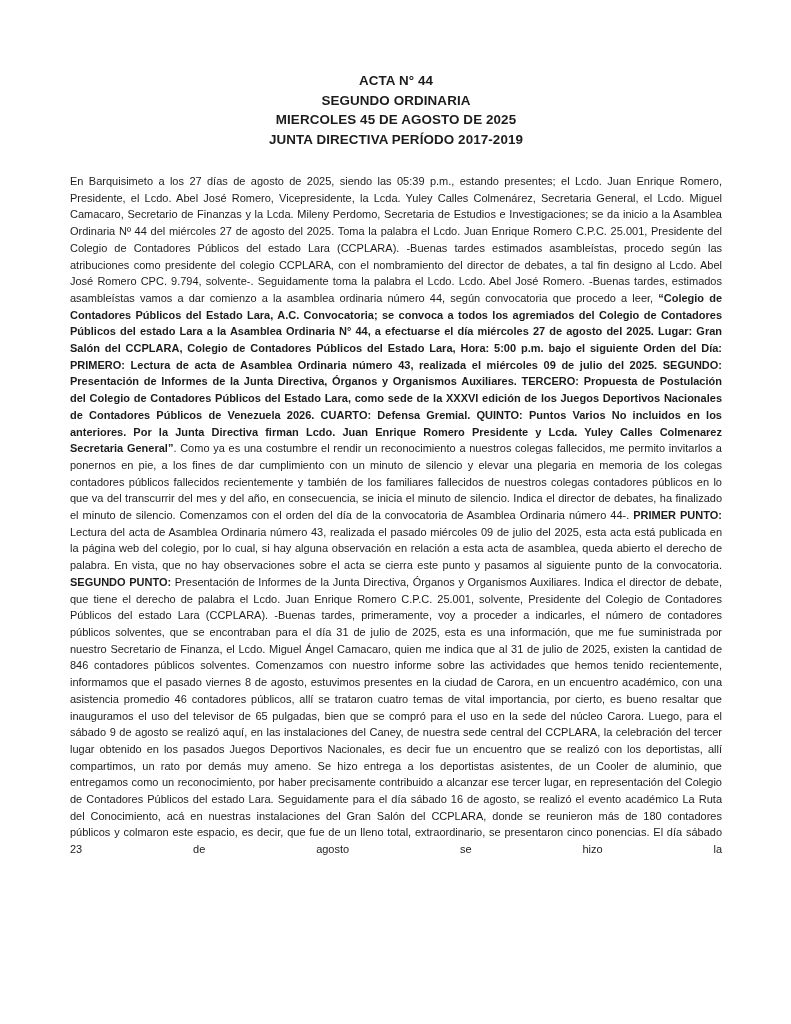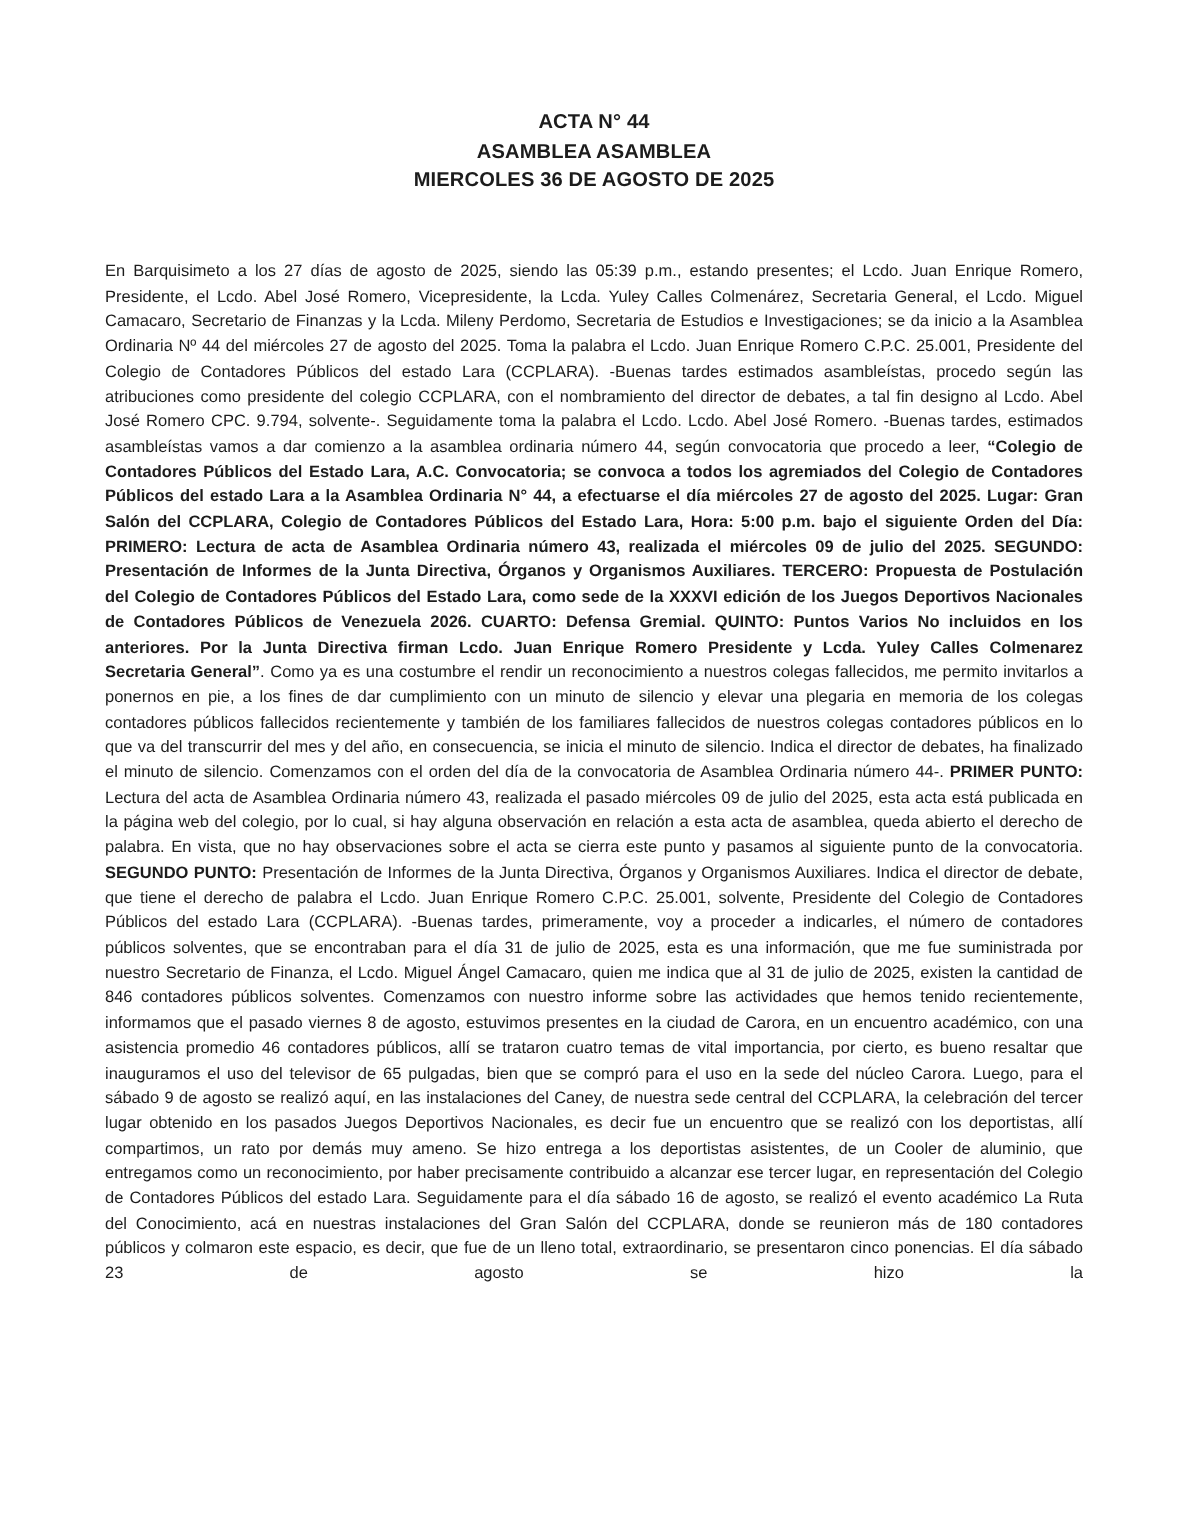--- a/index.html
+++ b/index.html
@@ -44,19 +44,20 @@
     font-weight: 700;
   }
 </style>
 </head>
 <body>
 
 <div class="page">
 
   <header class="title-block">
     <div class="title-line">ACTA N° 44</div>
-    <div class="title-line">ASAMBLEA ASAMBLEA</div>
-    <div class="title-line">MIERCOLES 36 DE AGOSTO DE 2025</div>
+    <div class="title-line">SEGUNDO ORDINARIA</div>
+    <div class="title-line">MIERCOLES 45 DE AGOSTO DE 2025</div>
+    <div class="title-line">JUNTA DIRECTIVA PERÍODO 2017-2019</div>
   </header>
 
   <p class="body-paragraph"><span>En Barquisimeto a los 27 días de agosto de 2025, siendo las 05:39 p.m., estando presentes; el Lcdo. Juan Enrique Romero, Presidente, el Lcdo. Abel José Romero, Vicepresidente, la Lcda. Yuley Calles Colmenárez, Secretaria General, el Lcdo. Miguel Camacaro, Secretario de Finanzas y la Lcda. Mileny Perdomo, Secretaria de Estudios e Investigaciones; se da inicio a la Asamblea Ordinaria Nº 44 del miércoles 27 de agosto del 2025. Toma la palabra el Lcdo. Juan Enrique Romero C.P.C. 25.001, Presidente del Colegio de Contadores Públicos del estado Lara (CCPLARA).  -Buenas tardes estimados asambleístas, procedo según las atribuciones como presidente del colegio CCPLARA, con el nombramiento del director de debates, a tal fin designo al Lcdo. Abel José Romero CPC. 9.794, solvente-. Seguidamente toma la palabra el Lcdo. Lcdo. Abel José Romero.  -Buenas tardes, estimados asambleístas vamos a dar comienzo a la asamblea ordinaria número 44, según convocatoria que procedo a leer, </span><span class="bold">“Colegio de Contadores Públicos del Estado Lara, A.C. Convocatoria; se convoca a todos los agremiados del Colegio de Contadores Públicos del estado Lara a la Asamblea Ordinaria N° 44, a efectuarse el día miércoles 27 de agosto del 2025. Lugar: Gran Salón del CCPLARA, Colegio de Contadores Públicos del Estado Lara, Hora: 5:00 p.m. bajo el siguiente Orden del Día: PRIMERO: Lectura de acta de Asamblea Ordinaria número 43, realizada el miércoles 09 de julio del 2025. SEGUNDO: Presentación de Informes de la Junta Directiva, Órganos y Organismos Auxiliares. TERCERO: Propuesta de Postulación del Colegio de Contadores Públicos del Estado Lara, como sede de la XXXVI edición de los Juegos Deportivos Nacionales de Contadores Públicos de Venezuela 2026. CUARTO: Defensa Gremial. QUINTO: Puntos Varios No incluidos en los anteriores. Por la Junta Directiva firman Lcdo. Juan Enrique Romero Presidente y Lcda. Yuley Calles Colmenarez Secretaria General”</span><span>. Como ya es una costumbre el rendir un reconocimiento a nuestros colegas fallecidos, me permito invitarlos a ponernos en pie, a los fines de dar cumplimiento con un minuto de silencio y elevar una plegaria en memoria de los colegas contadores públicos fallecidos recientemente y también de los familiares fallecidos de nuestros colegas contadores públicos en lo que va del transcurrir del mes y del año, en consecuencia, se inicia el minuto de silencio. Indica el director de debates, ha finalizado el minuto de silencio. Comenzamos con el orden del día de la convocatoria de Asamblea Ordinaria número 44-. </span><span class="bold">PRIMER PUNTO:</span><span> Lectura del acta de Asamblea Ordinaria número 43, realizada el pasado miércoles 09 de julio del 2025, esta acta está publicada en la página web del colegio, por lo cual, si hay alguna observación en relación a esta acta de asamblea, queda abierto el derecho de palabra. En vista, que no hay observaciones sobre el acta se cierra este punto y pasamos al siguiente punto de la convocatoria. </span><span class="bold">SEGUNDO PUNTO:</span><span> Presentación de Informes de la Junta Directiva, Órganos y Organismos Auxiliares. Indica el director de debate, que tiene el derecho de palabra el Lcdo. Juan Enrique Romero C.P.C. 25.001, solvente, Presidente del Colegio de Contadores Públicos del estado Lara (CCPLARA).  -Buenas tardes, primeramente, voy a proceder a indicarles, el número de contadores públicos solventes, que se encontraban para el día 31 de julio de 2025, esta es una información, que me fue suministrada por nuestro Secretario de Finanza, el Lcdo. Miguel Ángel Camacaro, quien  me indica que al 31 de julio de 2025, existen la cantidad de 846 contadores públicos solventes. Comenzamos con nuestro informe sobre las actividades que hemos tenido recientemente, informamos que el pasado viernes 8 de agosto, estuvimos presentes en la ciudad de Carora, en un encuentro académico, con una asistencia promedio 46 contadores públicos, allí se trataron cuatro temas de vital importancia, por cierto, es bueno resaltar que inauguramos el uso del televisor de 65 pulgadas, bien que se compró para el uso en la sede del núcleo Carora.  Luego, para el sábado 9 de agosto se realizó aquí, en las instalaciones del Caney, de nuestra sede central del CCPLARA, la celebración del tercer lugar obtenido en los pasados Juegos Deportivos Nacionales, es decir fue un encuentro que se realizó con los deportistas, allí compartimos, un rato por demás muy ameno.  Se hizo entrega a los deportistas  asistentes, de un Cooler de aluminio, que entregamos como un reconocimiento, por haber precisamente contribuido a alcanzar ese tercer lugar, en representación del Colegio de Contadores Públicos del estado Lara.  Seguidamente para el día sábado 16 de agosto, se realizó el evento académico La Ruta del Conocimiento, acá en nuestras instalaciones del Gran Salón del CCPLARA, donde se reunieron más de 180 contadores públicos y colmaron este espacio, es decir, que fue de un lleno total, extraordinario, se presentaron cinco ponencias. El día sábado 23 de agosto se hizo la</span></p>
 
 </div>
 
 </body></html>

